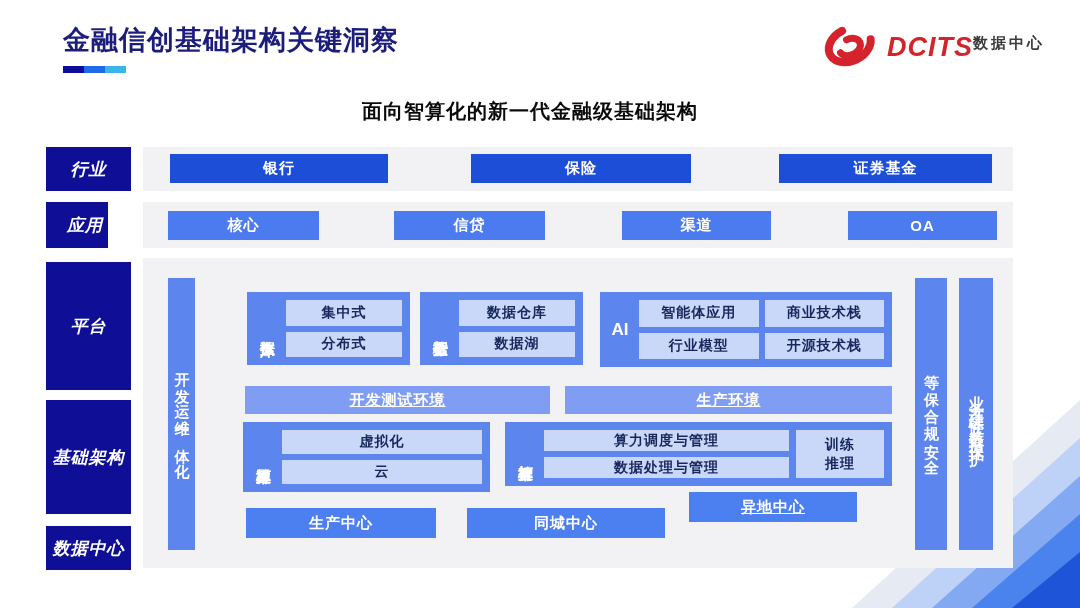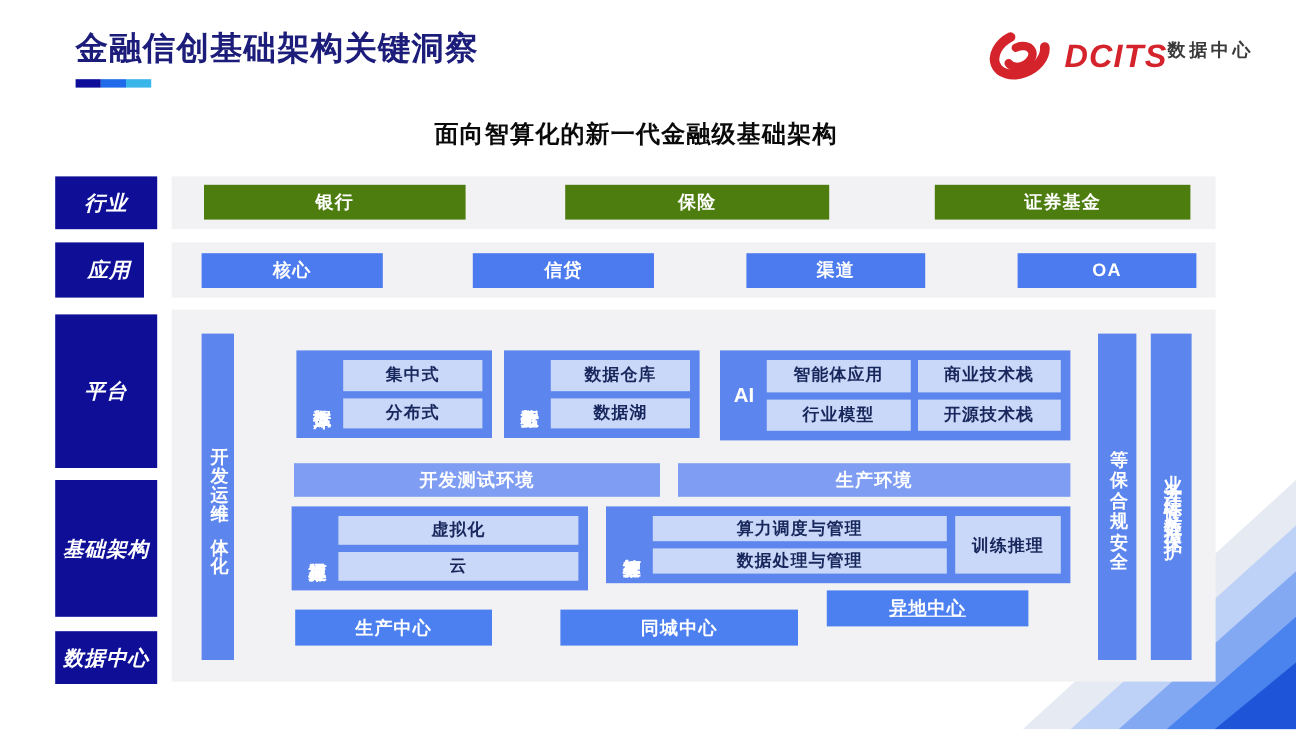--- a/index.html
+++ b/index.html
@@ -22,41 +22,41 @@
   .subtitle { position:absolute; left:0; top:98px; width:1060px; text-align:center;
               font-size:20px; font-weight:700; color:#0a0a0a; letter-spacing:1px; }
 
   
   .abs { position:absolute; }
   .panel { background:#f2f2f4; z-index:1; }
   .side-label { background:#0e0e97; color:#fff; font-weight:700; font-size:17px;
                 display:flex; align-items:center; justify-content:center; z-index:2; letter-spacing:1px;font-style:italic; }
   .btn { color:#fff; font-weight:700; font-size:15px; display:flex; align-items:center;
          justify-content:center; z-index:2; letter-spacing:1px; }
-  .btn-row1 { background:#4d7c0f;text-align:center; }
+  .btn-row1 { background:#1d4ed8;text-align:center; }
   .btn-row2 { background:#4c7bf0; }
   .btn-row3 { background:#4c7ff0; }
-  .envbar  { background:#7f9df2; }
+  .envbar  { background:#7f9df2;text-decoration:underline; }
 
   .vbar { background:#5c85ee; color:#fff; font-weight:700; font-size:15px;
           display:flex; align-items:center; justify-content:center; z-index:2; }
   .vtext { writing-mode:vertical-rl; }
   .vt-devops { letter-spacing:15px; }
   .vt-sec    { letter-spacing:17px; }
   .vt-cont   { letter-spacing:6px; }
 
   .group { background:#5c85ee; display:flex; align-items:stretch; padding:8px;
            gap:7px; z-index:2; }
   .group-label { color:#fff; font-weight:700; font-size:15px; display:flex;
                  align-items:center; justify-content:center; flex:0 0 24px; }
   .group-body { flex:1; display:flex; flex-direction:column; gap:6px; }
   .grid2 { flex:1; display:grid; grid-template-columns:1fr 1fr; grid-template-rows:1fr 1fr; gap:6px; }
   .chip { background:#c9d8f8; color:#17275c; font-weight:700; font-size:14px;
           display:flex; align-items:center; justify-content:center; flex:1; letter-spacing:1px; }
-  .chip-col { display:flex; align-items:center; justify-content:center;
+  .chip-col { display:flex; flex-direction:column; align-items:center; justify-content:center;
               flex:0 0 88px; line-height:1.35; }
 
   .deco { position:absolute; left:800px; top:400px; z-index:0; }
 </style>
 </head>
 <body>
 
 <div class="page">
 
   <svg class="deco" width="280" height="208" viewBox="0 0 280 208">
@@ -87,21 +87,21 @@
     </div>
   </div>
 
   <div class="subtitle">面向智算化的新一代金融级基础架构</div>
 
   <div class="abs panel" style="left:143px; top:147px; width:870px; height:44px;"></div>
   <div class="abs panel" style="left:143px; top:202px; width:870px; height:46px;"></div>
   <div class="abs panel" style="left:143px; top:258px; width:870px; height:310px;"></div>
 
   <div class="abs side-label" style="left:46px; top:147px; width:85px; height:44px;">行业</div>
-  <div class="abs side-label" style="left:46px; top:202px; width:74px; height:46px;padding-left:16px;">应用</div>
+  <div class="abs side-label" style="left:46px; top:202px; width:62px; height:46px;padding-left:16px;">应用</div>
   <div class="abs side-label" style="left:46px; top:262px; width:85px; height:128px;">平台</div>
   <div class="abs side-label" style="left:46px; top:400px; width:85px; height:114px;">基础架构</div>
   <div class="abs side-label" style="left:46px; top:526px; width:85px; height:44px;">数据中心</div>
 
   <div class="abs btn btn-row1" style="left:170px; top:154px; width:218px; height:29px;">银行</div>
   <div class="abs btn btn-row1" style="left:471px; top:154px; width:220px; height:29px;">保险</div>
   <div class="abs btn btn-row1" style="left:779px; top:154px; width:213px; height:29px;">证券基金</div>
 
   <div class="abs btn btn-row2" style="left:168px; top:211px; width:151px; height:29px;">核心</div>
   <div class="abs btn btn-row2" style="left:394px; top:211px; width:151px; height:29px;">信贷</div>
@@ -162,21 +162,21 @@
     <div class="group-body">
       <div class="chip">算力调度与管理</div>
       <div class="chip">数据处理与管理</div>
     </div>
     <div class="chip chip-col">
       <span>训练</span>
       <span>推理</span>
     </div>
   </div>
 
-  <div class="abs btn btn-row3" style="left:246px; top:508px; width:164px; height:30px;">生产中心</div>
+  <div class="abs btn btn-row3" style="left:246px; top:508px; width:190px; height:30px;">生产中心</div>
   <div class="abs btn btn-row3" style="left:467px; top:508px; width:198px; height:30px;">同城中心</div>
   <div class="abs btn btn-row3" style="left:689px; top:492px; width:168px; height:30px;text-decoration:underline;">异地中心</div>
 
   <div class="abs vbar" style="left:915px; top:278px; width:32px; height:272px;">
     <span class="vtext vt-sec">等保合规安全</span>
   </div>
   <div class="abs vbar" style="left:959px; top:278px; width:34px; height:272px;">
     <span class="vtext vt-cont">业务连续性及数据保护</span>
   </div>
 

